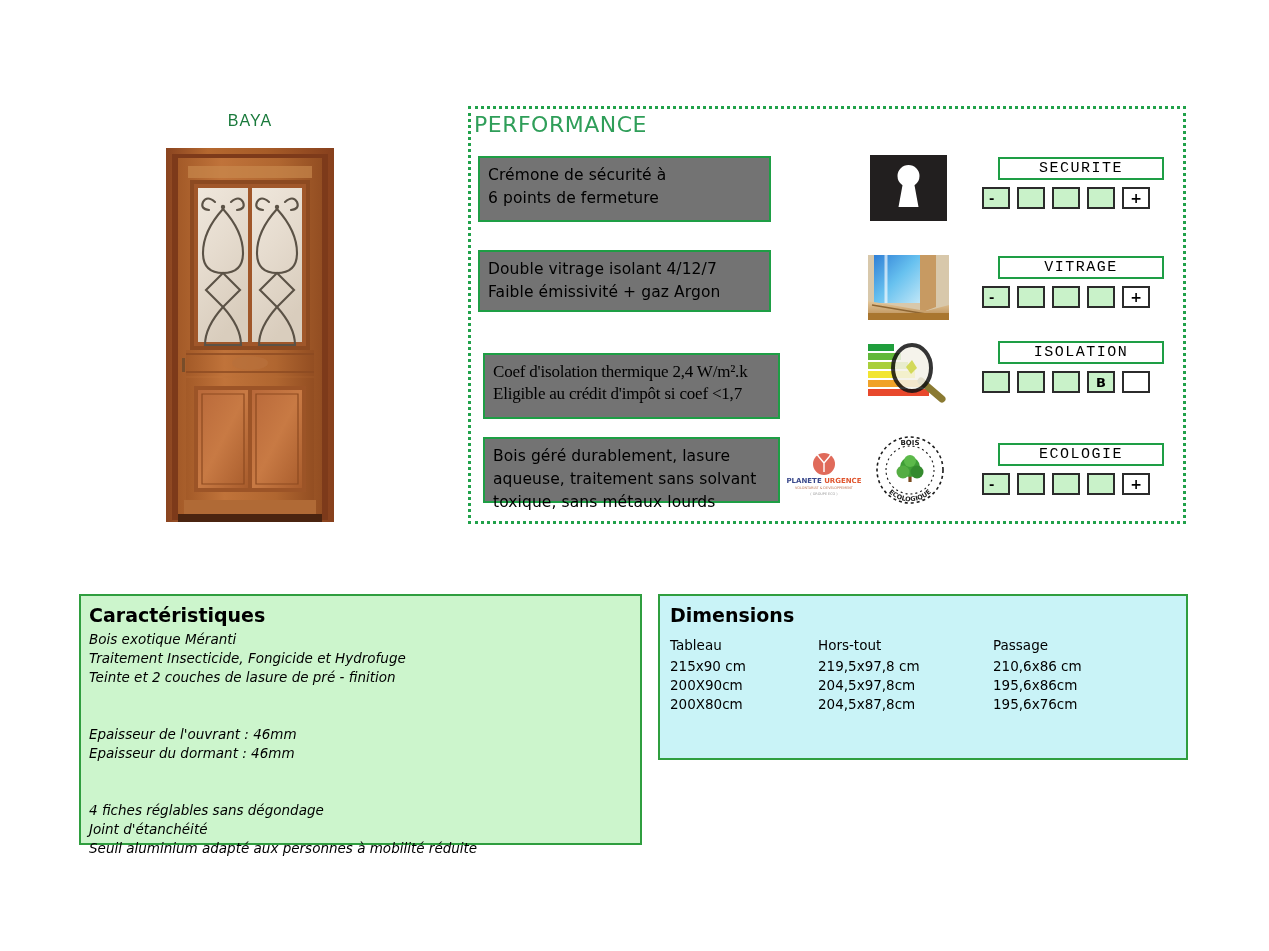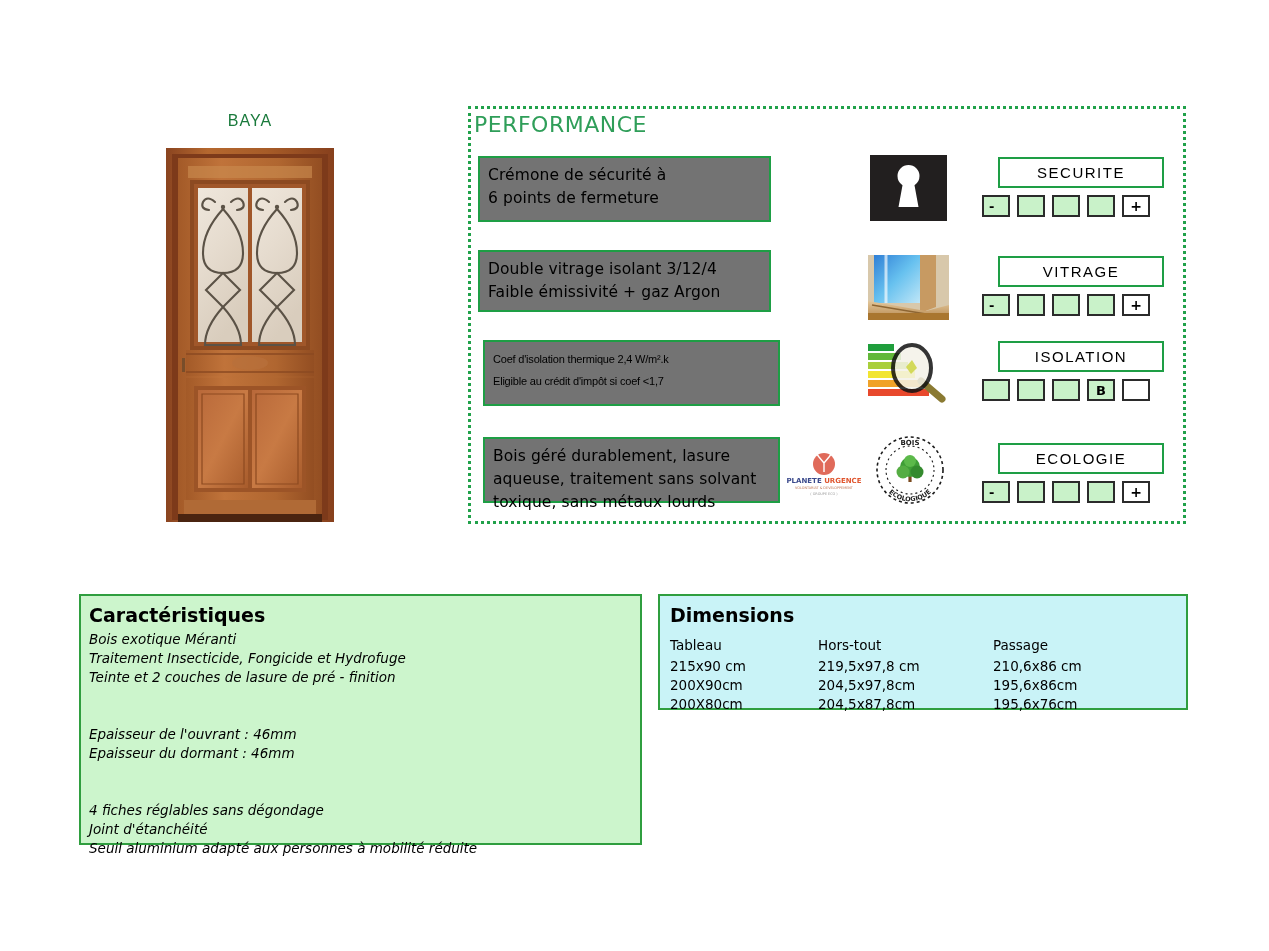--- a/index.html
+++ b/index.html
@@ -46,45 +46,46 @@
     border:2px solid #1e9e45;
     background:#737373;
     box-sizing:border-box;
     padding:6px 8px 22px 8px;
     font-family:"DejaVu Sans", sans-serif;
     color:#000;
   }
   .perf-box .ln{display:block;white-space:nowrap;}
   .comic{font-size:15.5px;line-height:23px;letter-spacing:0.1px;}
   .narrow{
-    font-family:Liberation Sans, sans-serif;
-    font-size:11px;line-height:22px;
+    font-family:Liberation Serif, serif;
+    font-size:17px;line-height:22px;
     letter-spacing:-0.2px;
+    margin-top:13px;
   }
   #perf-box-1{left:478px;top:156px;width:293px;height:66px;}
   #perf-box-2{left:478px;top:250px;width:293px;height:62px;}
   #perf-box-3{left:483px;top:340px;width:297px;height:66px;}
   #perf-box-4{left:483px;top:437px;width:297px;height:66px;}
 
   
   #thumb-keyhole{left:870px;top:155px;width:77px;height:66px;background:#221f1f;}
   #thumb-window{left:868px;top:255px;width:81px;height:65px;overflow:hidden;}
   #thumb-energy{left:866px;top:337px;width:86px;height:66px;overflow:hidden;}
   #logo-planete{left:784px;top:450px;width:80px;height:48px;}
   #logo-bois{left:866px;top:432px;width:88px;height:76px;}
   .thumb-svg{display:block;width:100%;height:100%;}
 
   
   .rating-group{width:182px;}
   .rating-label{
     border:2px solid #1e9e45;
     background:#fff;
-    height:31px;
+    height:23px;
     display:flex;align-items:center;justify-content:center;
-    font-family:Liberation Sans, sans-serif;
+    font-family:Liberation Mono, monospace;
     font-size:15px;
     letter-spacing:1.5px;
     color:#000;
     box-sizing:border-box;
     margin-left:16px;
   }
   .rating-cells{
     margin-top:7px;
     display:flex;
     gap:7px;
@@ -119,21 +120,21 @@
 
   
   #caracteristiques-panel{
     left:79px;top:594px;width:563px;height:251px;
     border:2px solid #2f9e3f;
     background:#ccf5cc;
     box-sizing:border-box;
     padding:8px 0 0 8px;
   }
   #dimensions-panel{
-    left:658px;top:594px;width:530px;height:116px;
+    left:658px;top:594px;width:530px;height:166px;
     border:2px solid #2f9e3f;
     background:#c9f3f7;
     box-sizing:border-box;
     padding:8px 0 0 10px;
   }
   .panel-heading{
     font-family:"DejaVu Sans", sans-serif;
     font-size:19px;
     font-weight:bold;
     color:#000;
@@ -252,21 +253,21 @@
 </div>
 
 <div class="abs" id="performance-panel"></div>
 <div class="abs" id="performance-heading">PERFORMANCE</div>
 
 <div class="abs perf-box comic" id="perf-box-1">
   <span class="ln">Crémone de sécurité à</span>
   <span class="ln">6 points de fermeture</span>
 </div>
 <div class="abs perf-box comic" id="perf-box-2">
-  <span class="ln">Double vitrage isolant 3/12/4</span>
+  <span class="ln">Double vitrage isolant 4/12/7</span>
   <span class="ln">Faible émissivité + gaz Argon</span>
 </div>
 <div class="abs perf-box narrow" id="perf-box-3">
   <span class="ln">Coef d'isolation thermique 2,4 W/m².k</span>
   <span class="ln">Eligible au crédit d'impôt si coef &lt;1,7</span>
 </div>
 <div class="abs perf-box comic" id="perf-box-4">
   <span class="ln">Bois géré durablement, lasure</span>
   <span class="ln">aqueuse, traitement sans solvant</span>
   <span class="ln">toxique, sans métaux lourds</span>

